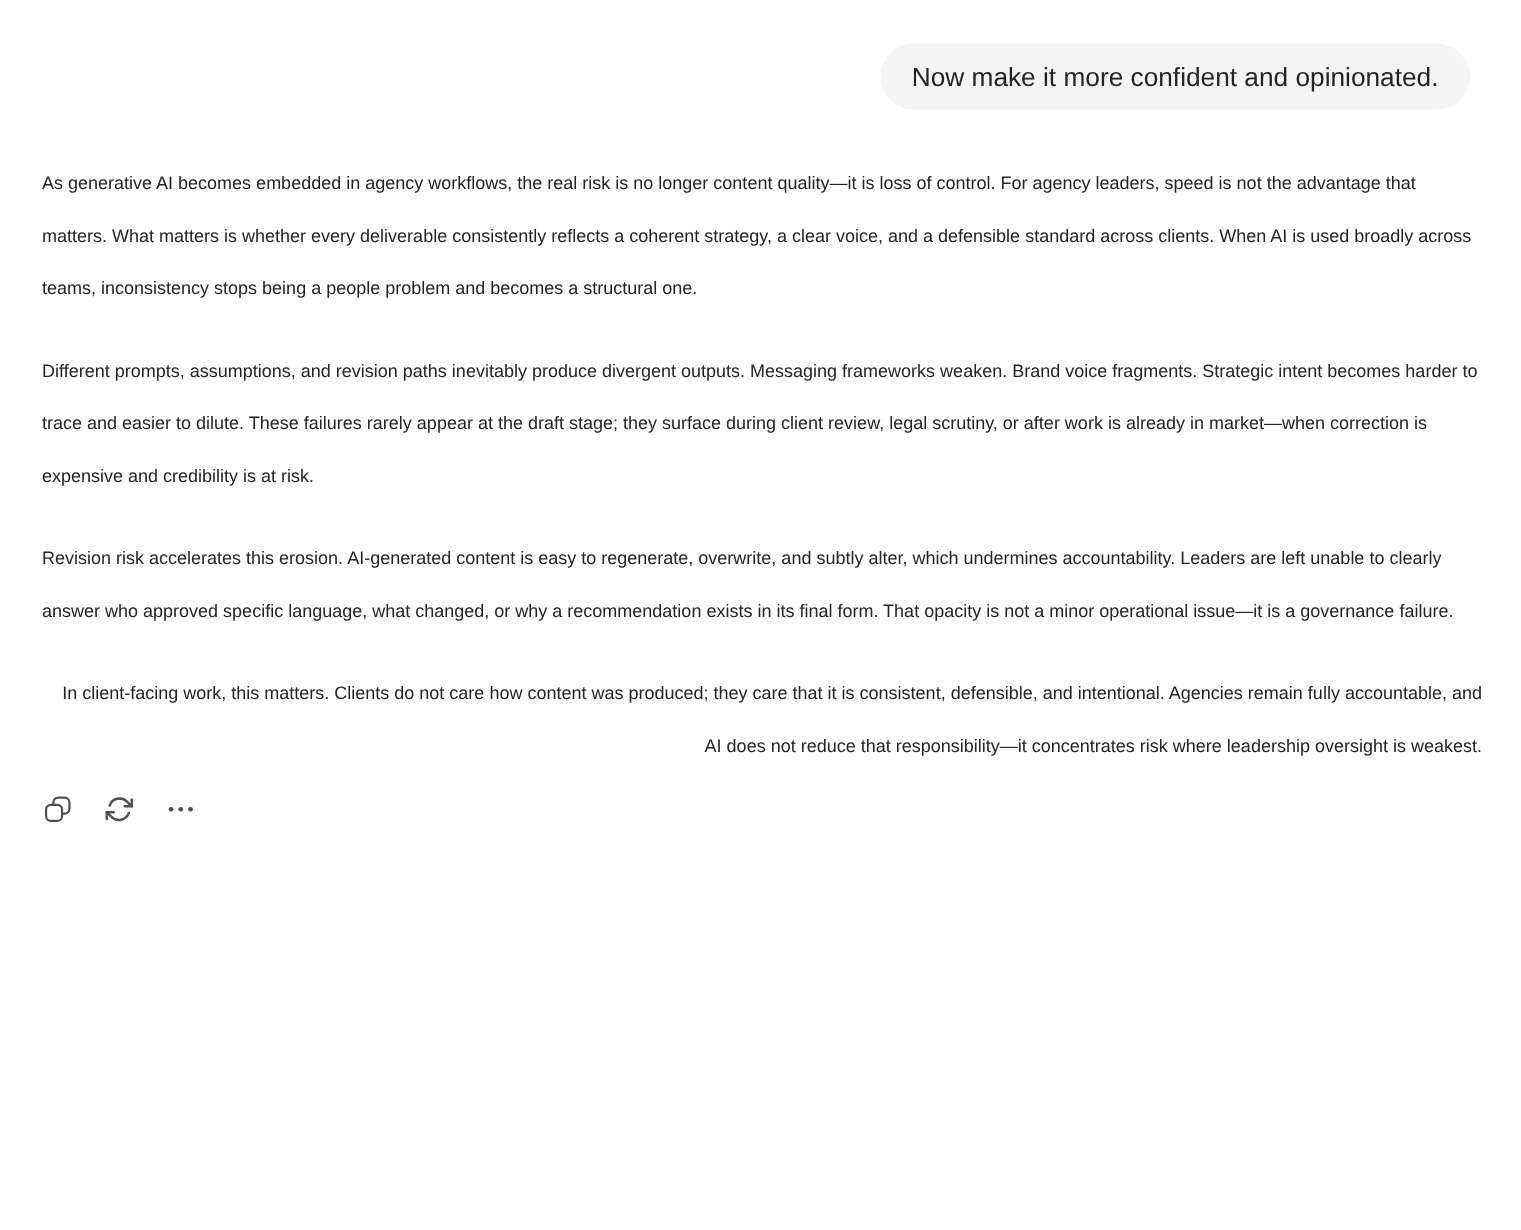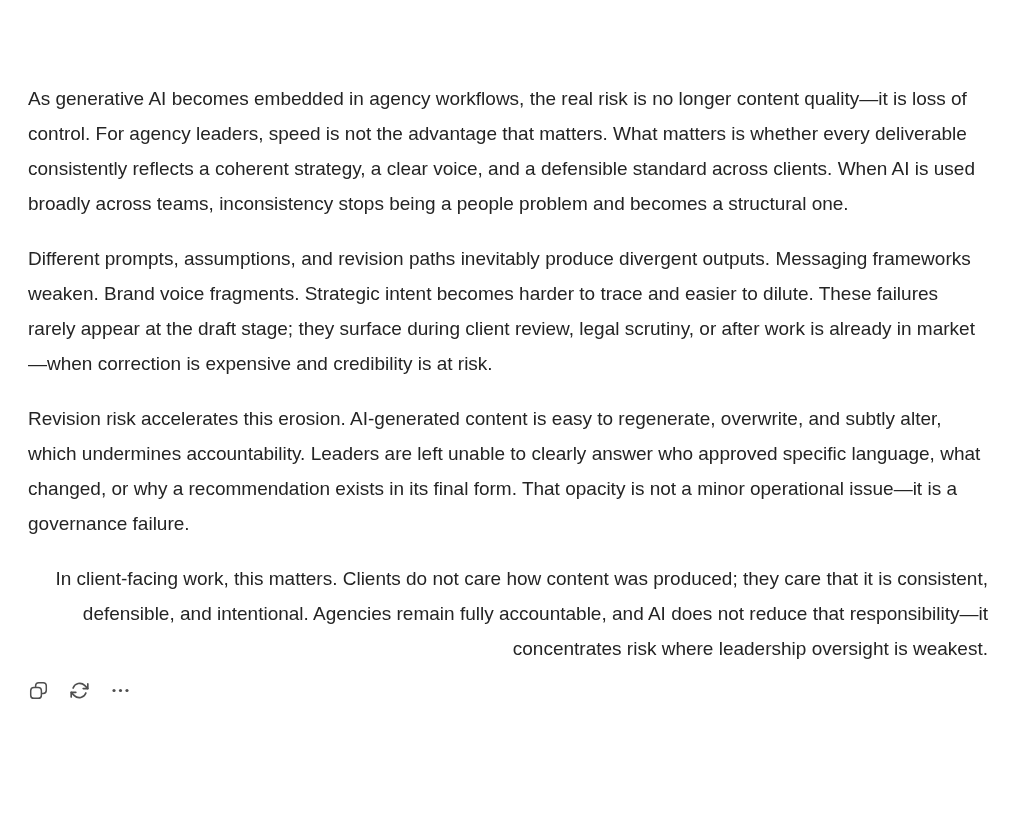--- a/index.html
+++ b/index.html
@@ -25,24 +25,24 @@
     background: var(--user_bubble_bg, #f4f4f4);
     color: var(--text, #242424);
     font-size: 17.5px;
     line-height: 24px;
     padding: 10px 21px;
     border-radius: 24px;
     max-width: 70%;
     white-space: nowrap;
   }
   .assistant-message {
-    margin-top: 52px;
+    margin-top: 32px;
     max-width: 960px;
     color: var(--text, #242424);
-    font-size: 19px;
+    font-size: 12px;
     line-height: 35px;
   }
   .assistant-message p {
     margin: 0 0 20px 0;
   }
   .assistant-message p:last-of-type {
     margin-bottom: 0;
     text-align: right;
   }
   .message-actions {
@@ -71,20 +71,23 @@
     width: 21px;
     height: 21px;
     display: block;
   }
 </style>
 </head>
 <body>
 
 <div class="chat-thread">
 
+  <div class="user-row">
+    <div class="user-bubble">Now make it more confident and opinionated.</div>
+  </div>
 
   <div class="assistant-message">
     <p>As generative AI becomes embedded in agency workflows, the real risk is no longer content quality—it is loss of control. For agency leaders, speed is not the advantage that matters. What matters is whether every deliverable consistently reflects a coherent strategy, a clear voice, and a defensible standard across clients. When AI is used broadly across teams, inconsistency stops being a people problem and becomes a structural one.</p>
     <p>Different prompts, assumptions, and revision paths inevitably produce divergent outputs. Messaging frameworks weaken. Brand voice fragments. Strategic intent becomes harder to trace and easier to dilute. These failures rarely appear at the draft stage; they surface during client review, legal scrutiny, or after work is already in market—when correction is expensive and credibility is at risk.</p>
     <p>Revision risk accelerates this erosion. AI-generated content is easy to regenerate, overwrite, and subtly alter, which undermines accountability. Leaders are left unable to clearly answer who approved specific language, what changed, or why a recommendation exists in its final form. That opacity is not a minor operational issue—it is a governance failure.</p>
     <p>In client-facing work, this matters. Clients do not care how content was produced; they care that it is consistent, defensible, and intentional. Agencies remain fully accountable, and AI does not reduce that responsibility—it concentrates risk where leadership oversight is weakest.</p>
 
     <div class="message-actions">
 
       <button class="icon-button">

